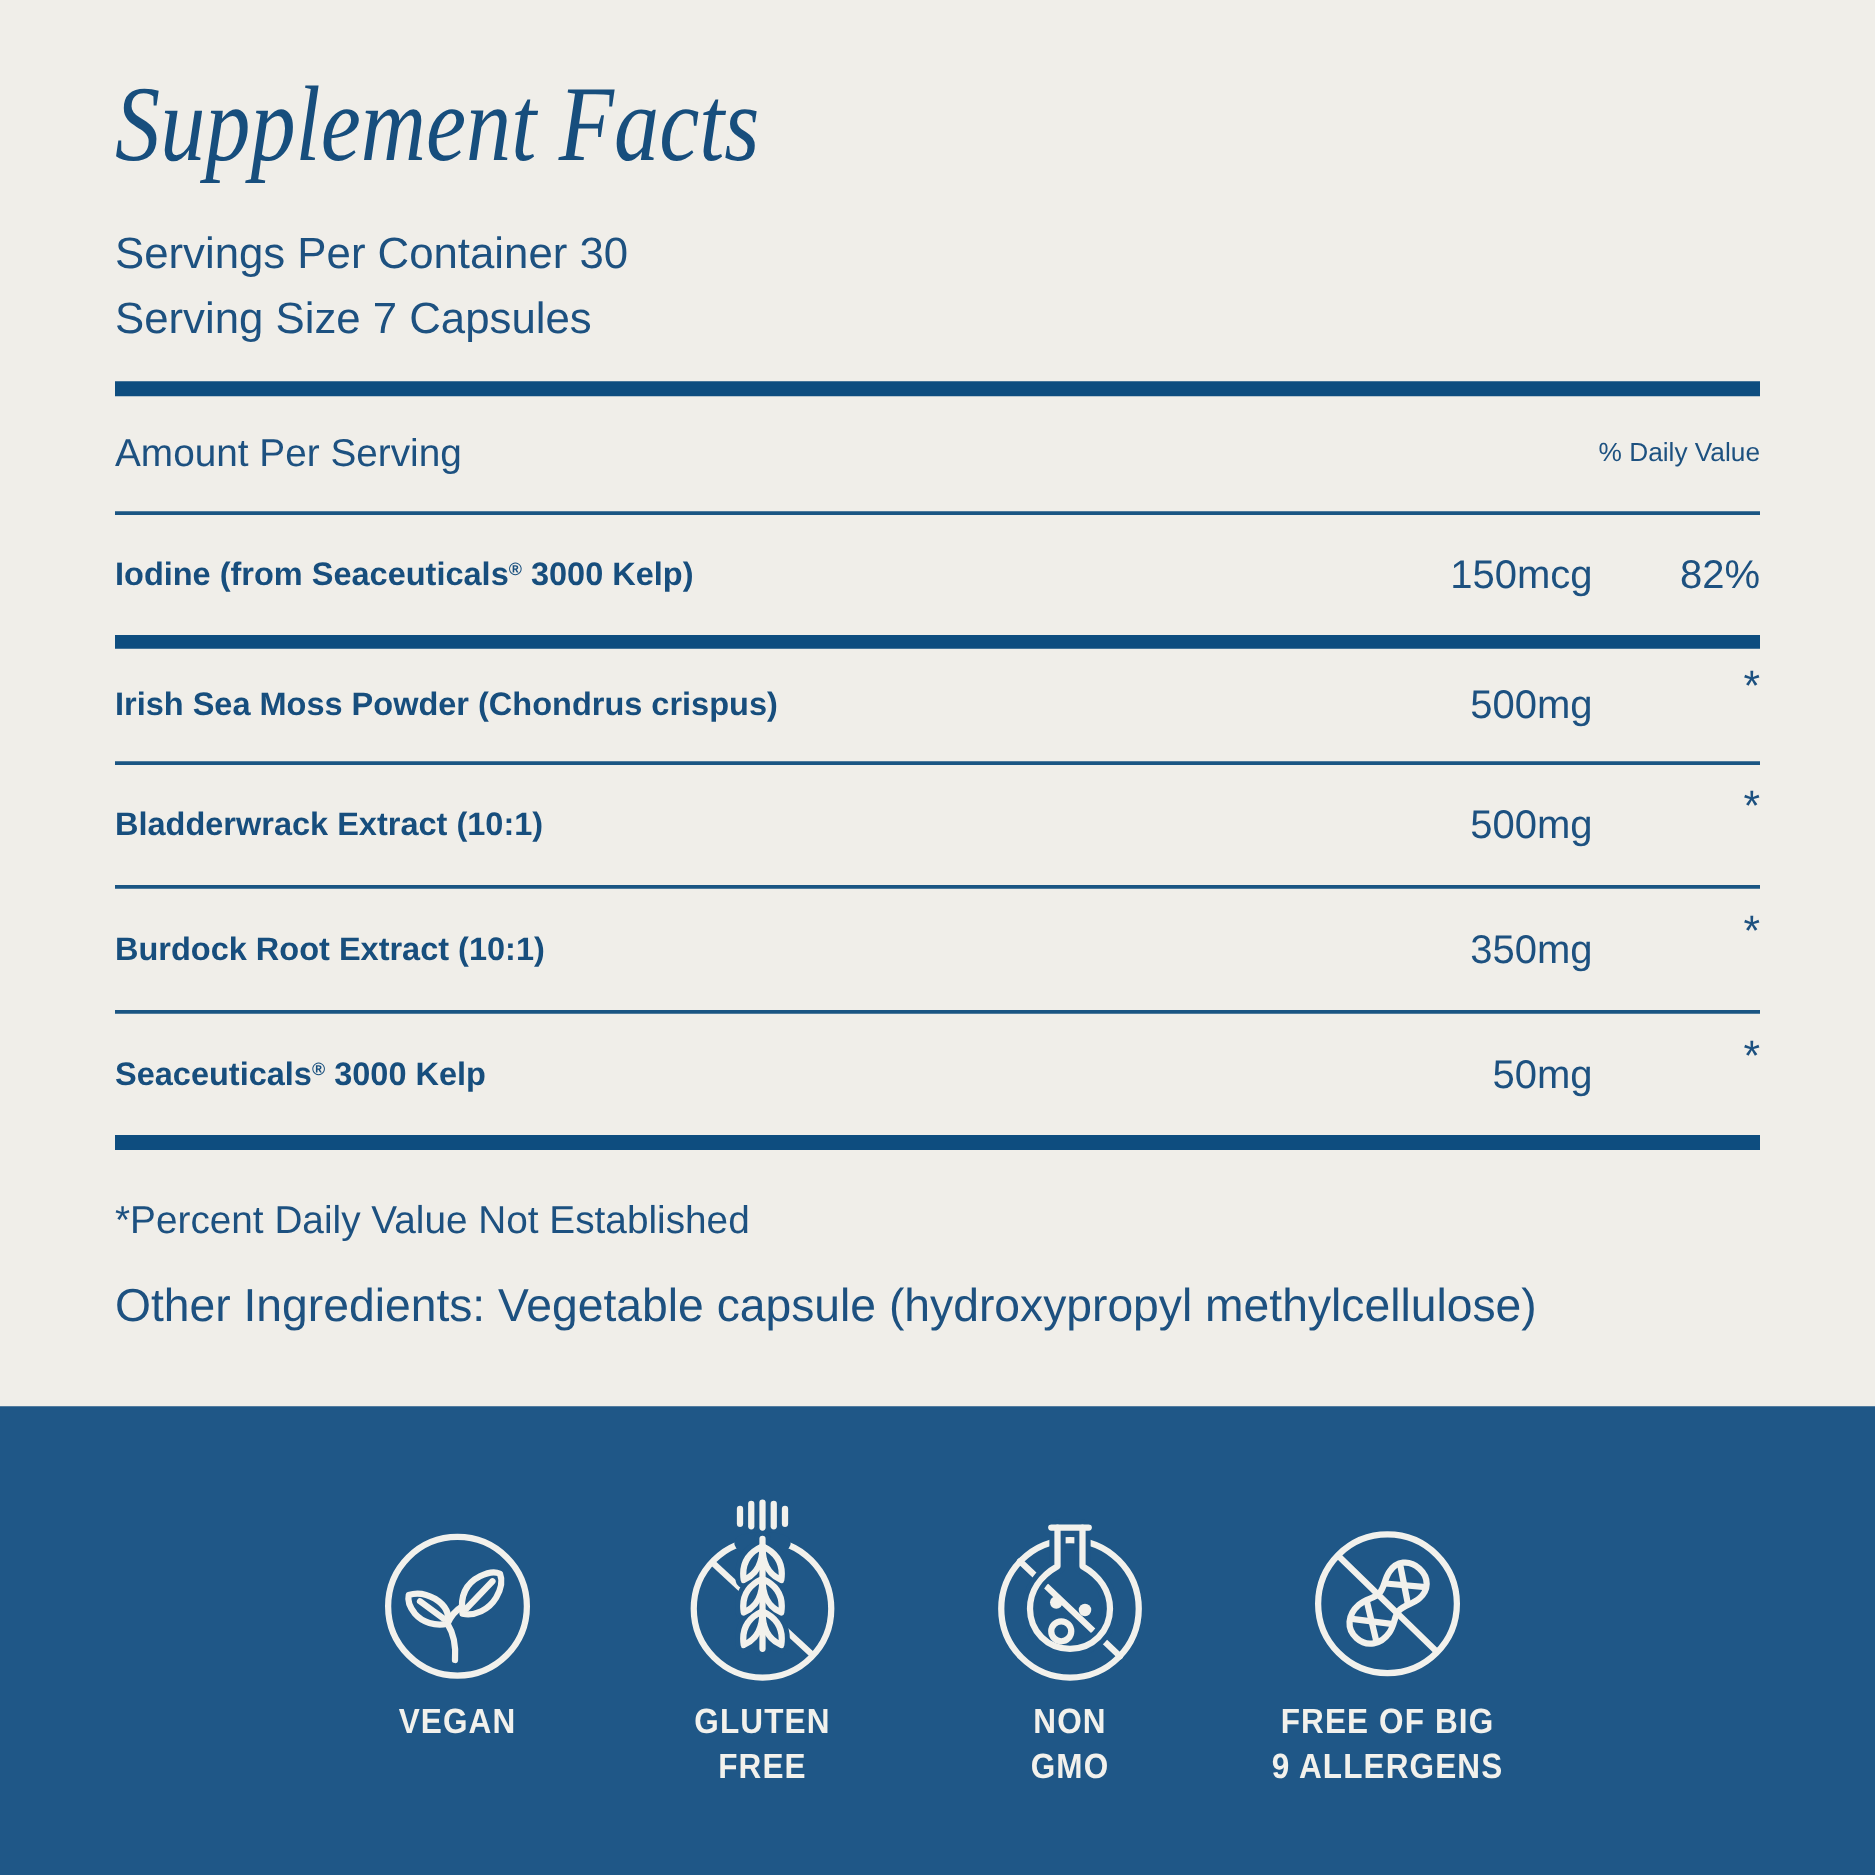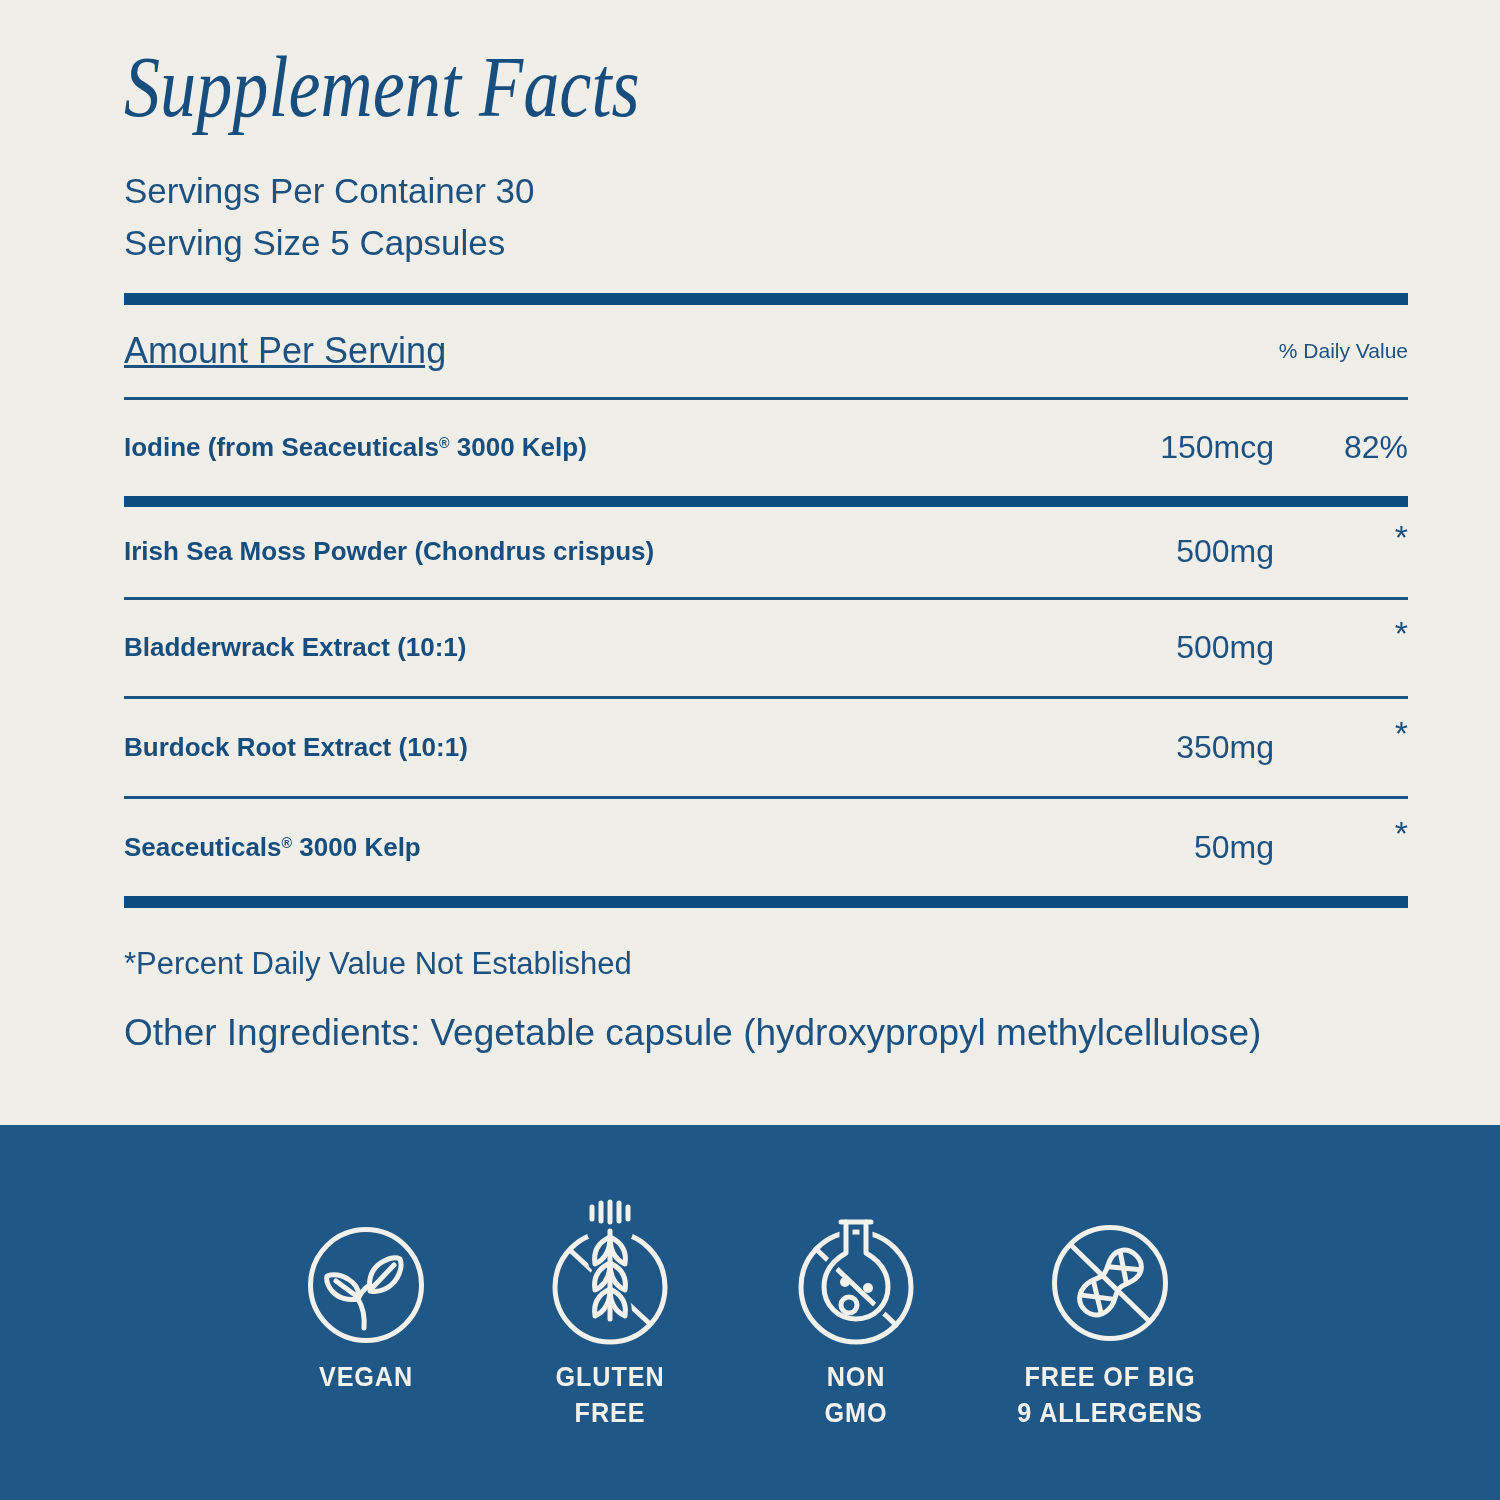--- a/index.html
+++ b/index.html
@@ -13,21 +13,21 @@
   }
   *{box-sizing:border-box;margin:0;padding:0;}
   html,body{margin:0;padding:0;}
   body{font-family:"Liberation Sans",sans-serif;background:#ffffff;}
   .canvas{
     position:relative;
     width:1500px;height:1500px;
     background:var(--background);
     overflow:hidden;
   }
-  .sheet{padding:0 92px;margin-left:32px;}
+  .sheet{padding:12px 92px;}
   .title{
     padding-top:40px;
     font-family:"Liberation Serif",serif;
     font-style:italic;
     font-weight:400;
     font-size:86px;
     line-height:1.1;
     color:var(--ink-strong);
     transform:scaleX(0.84);
     transform-origin:left center;
@@ -46,21 +46,21 @@
   .trow{
     display:flex;
     align-items:center;
     color:var(--ink);
   }
   .trow .cell-name{flex:1;font-size:26px;font-weight:700;color:var(--ink-strong);}
   .trow .cell-amount{width:175px;text-align:right;font-size:32px;}
   .trow .cell-dv{width:134px;text-align:right;font-size:32px;}
   .trow .cell-dv .asterisk{display:inline-block;font-size:34px;transform:translateY(-14px);}
   .trow.header-row{height:92px;}
-  .trow.header-row .cell-left{flex:1;font-size:36px;font-weight:400;color:var(--ink);text-decoration:underline;}
+  .trow.header-row .cell-left{flex:1;font-size:31px;font-weight:400;color:var(--ink);}
   .trow.header-row .cell-right{font-size:21px;font-weight:400;color:var(--ink);}
   .row-iodine{height:96px;}
   .row-h90{height:90px;}
   .row-h96{height:96px;}
   .row-h97{height:97px;}
   .reg{font-size:0.55em;vertical-align:0.55em;}
   .footnote{
     margin-top:38px;
     font-size:31px;
     color:var(--ink);
@@ -112,21 +112,21 @@
 </head>
 <body>
 
 <div class="canvas">
   <div class="sheet">
 
     <h1 class="title">Supplement Facts</h1>
 
     <div class="servings">
       <div>Servings Per Container 30</div>
-      <div>Serving Size 5 Capsules</div>
+      <div>Serving Size 7 Capsules</div>
     </div>
 
     <div class="bar-thick mt"></div>
 
     <div class="trow header-row">
       <div class="cell-left">Amount Per Serving</div>
       <div class="cell-right">% Daily Value</div>
     </div>
 
     <div class="rule"></div>

